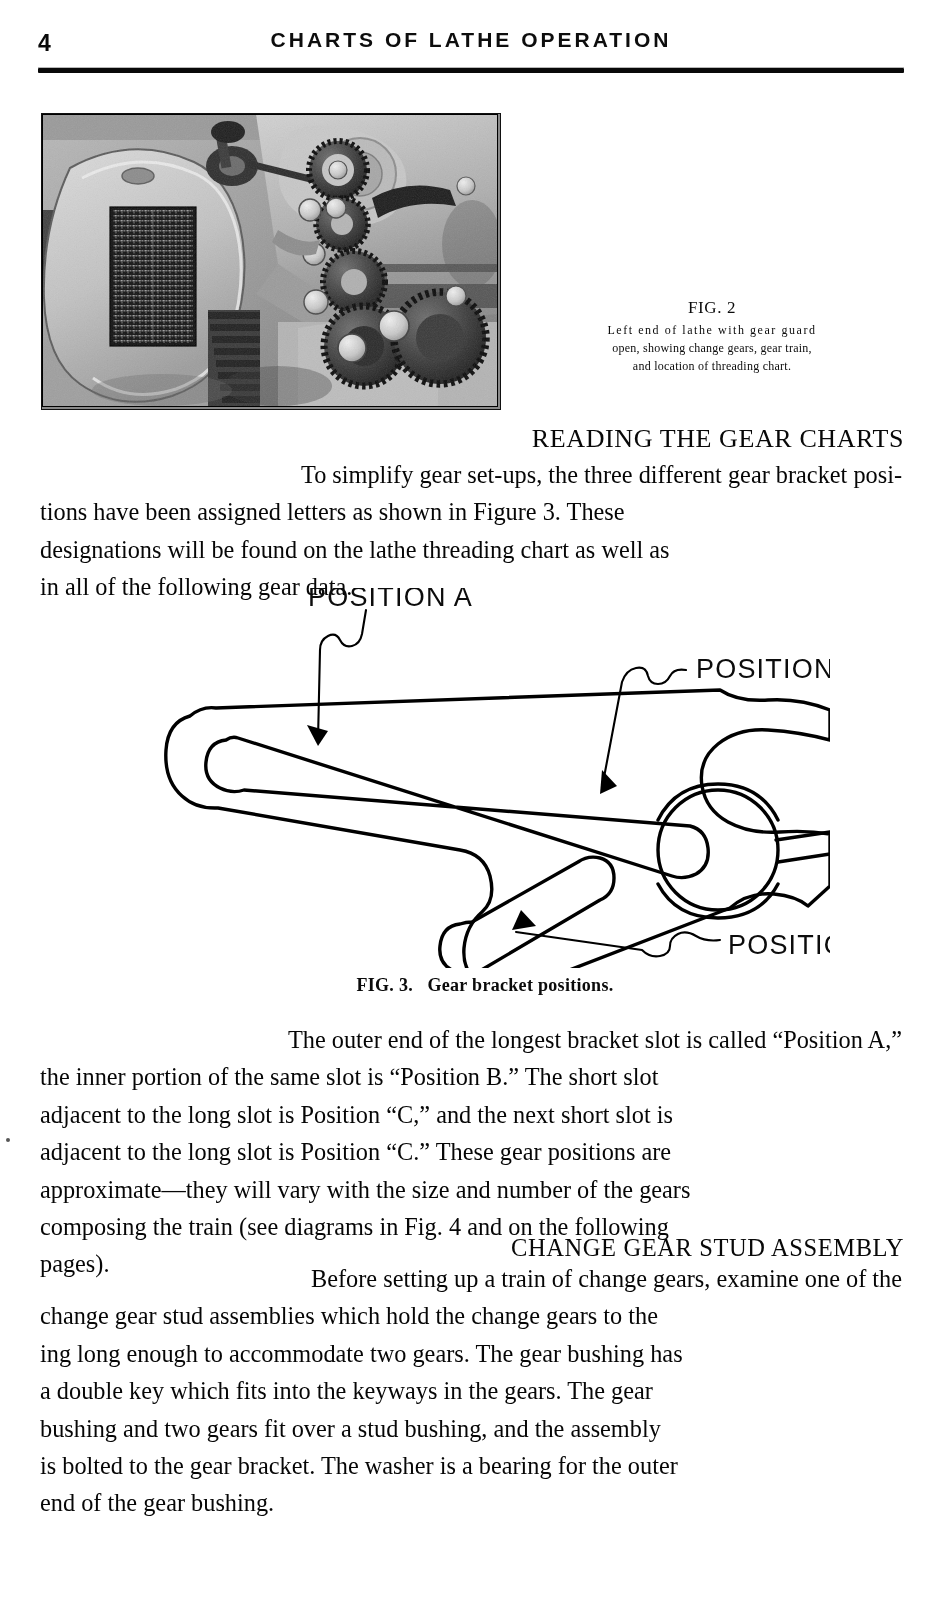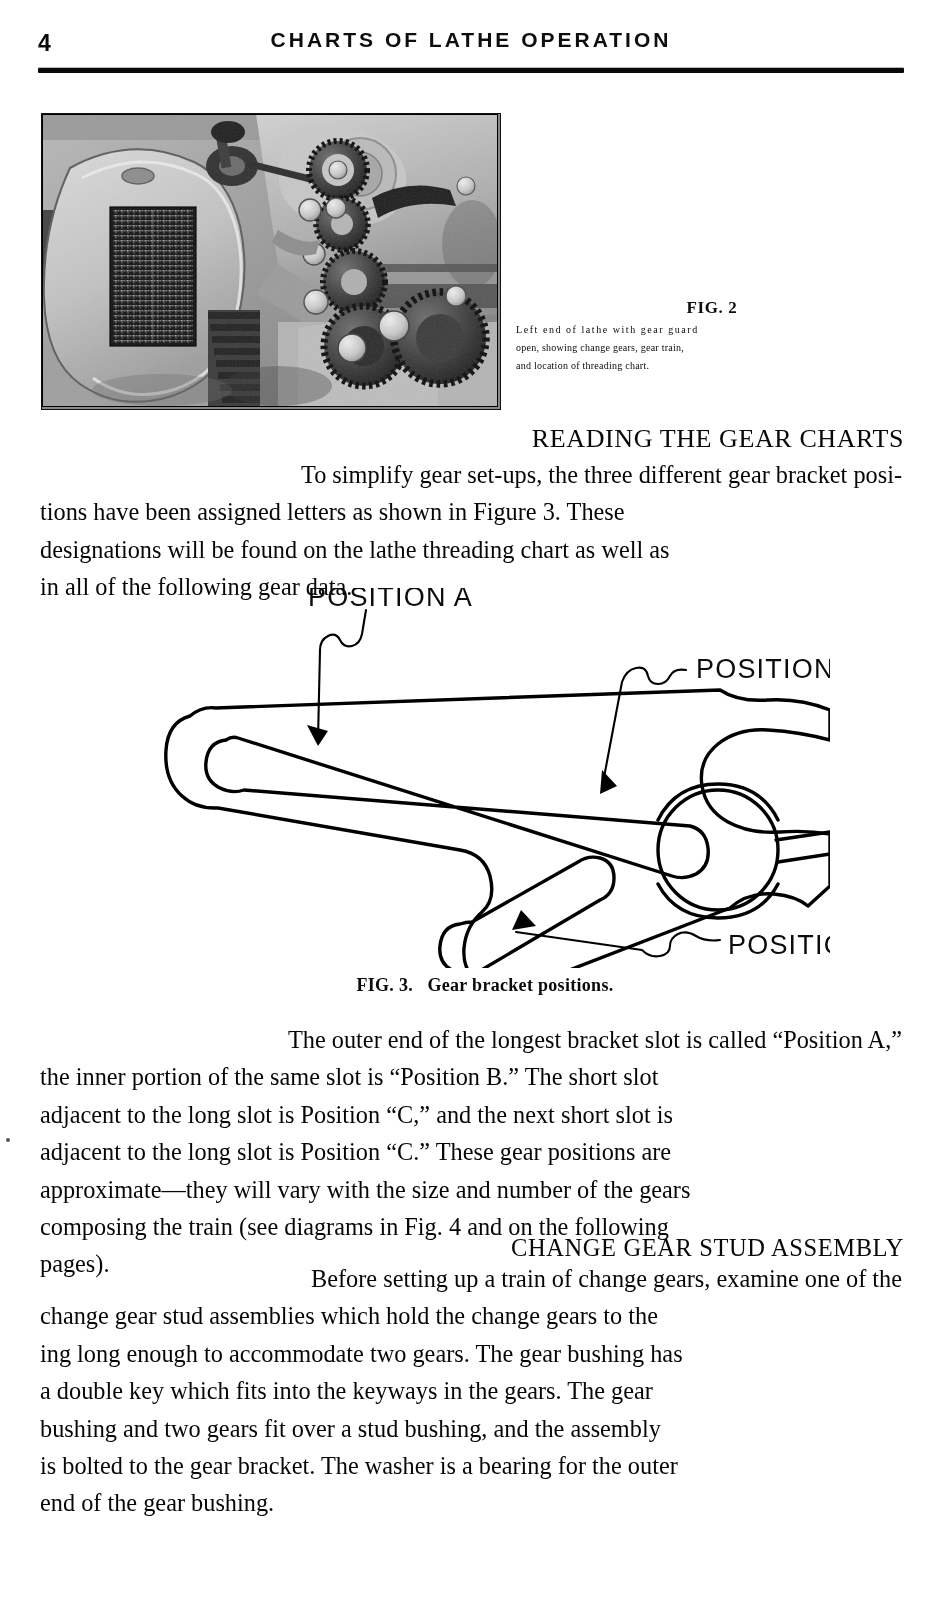--- a/index.html
+++ b/index.html
@@ -80,27 +80,28 @@
   .fig2-caption {
     position: absolute;
     left: 516px;
     top: 298px;
     width: 392px;
     font-family: "Liberation Serif", "DejaVu Serif", serif;
     color: #0b0b0b;
   }
   .fig2-caption .figno {
     text-align: center;
-    font-weight: bold;
+    font-weight: normal;
     font-size: 17px;
     letter-spacing: 0.6px;
     margin-bottom: 3px;
   }
   .fig2-caption .cap-line {
-    font-size: 10px;
+    text-align: center;
+    font-size: 12px;
     line-height: 18px;
     letter-spacing: 0.25px;
     white-space: nowrap;
   }
   .fig2-caption .cap-line.first { letter-spacing: 1.55px; }
 
   
   .section-head {
     position: absolute;
     width: 866px;

